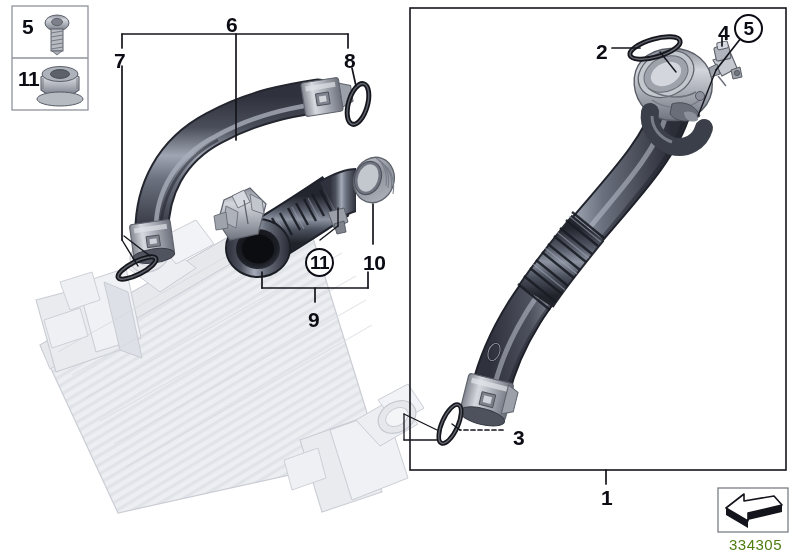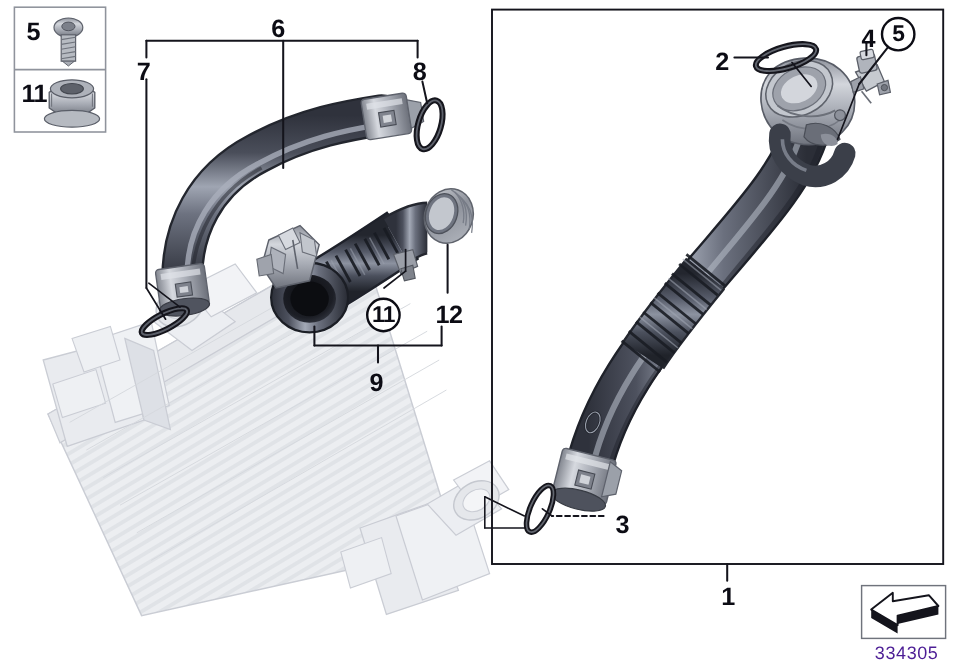--- a/index.html
+++ b/index.html
@@ -4,21 +4,21 @@
 <style>
   html,body{margin:0;padding:0;background:#ffffff;}
   body{width:800px;height:560px;position:relative;overflow:hidden;
        font-family:"Liberation Sans",sans-serif;color:#111;}
   #stage{position:absolute;left:0;top:0;width:800px;height:560px;}
   svg.layer{position:absolute;left:0;top:0;width:800px;height:560px;overflow:visible;}
   .lbl{position:absolute;font-weight:bold;font-size:21px;line-height:21px;color:#0c0c14;
        letter-spacing:-0.5px;-webkit-font-smoothing:none;}
   .lbl.circ{width:25px;height:25px;border:2px solid #0c0c14;border-radius:50%;
             display:flex;align-items:center;justify-content:center;font-size:19px;background:#fff;}
-  .partnum{position:absolute;font-size:15px;color:#4c1d95;letter-spacing:0.5px;}
+  .partnum{position:absolute;font-size:15px;color:#4d7c0f;letter-spacing:0.5px;}
 </style>
 </head>
 <body>
 
 <div id="stage">
 
   <svg class="layer" viewBox="0 0 800 560">
     <defs>
       <linearGradient id="gHose" x1="0" y1="0" x2="0" y2="1">
         <stop offset="0%" stop-color="#2f323c"></stop>
@@ -355,20 +355,20 @@
 
   <div class="lbl" style="left:601px;top:487px;">1</div>
   <div class="lbl" style="left:596px;top:41px;">2</div>
   <div class="lbl" style="left:513px;top:427px;">3</div>
   <div class="lbl" style="left:718px;top:22px;">4</div>
   <div class="lbl circ" style="left:734px;top:14px;">5</div>
   <div class="lbl" style="left:226px;top:14px;">6</div>
   <div class="lbl" style="left:114px;top:50px;">7</div>
   <div class="lbl" style="left:344px;top:50px;">8</div>
   <div class="lbl" style="left:308px;top:309px;">9</div>
-  <div class="lbl" style="left:363px;top:252px;">12</div>
+  <div class="lbl" style="left:363px;top:252px;">10</div>
   <div class="lbl circ" style="left:305px;top:248px;">11</div>
 
   <div class="lbl" style="left:22px;top:16px;">5</div>
   <div class="lbl" style="left:18px;top:68px;">11</div>
 
   <div class="partnum" style="left:729px;top:536px;">334305</div>
 </div>
 
 </body></html>

